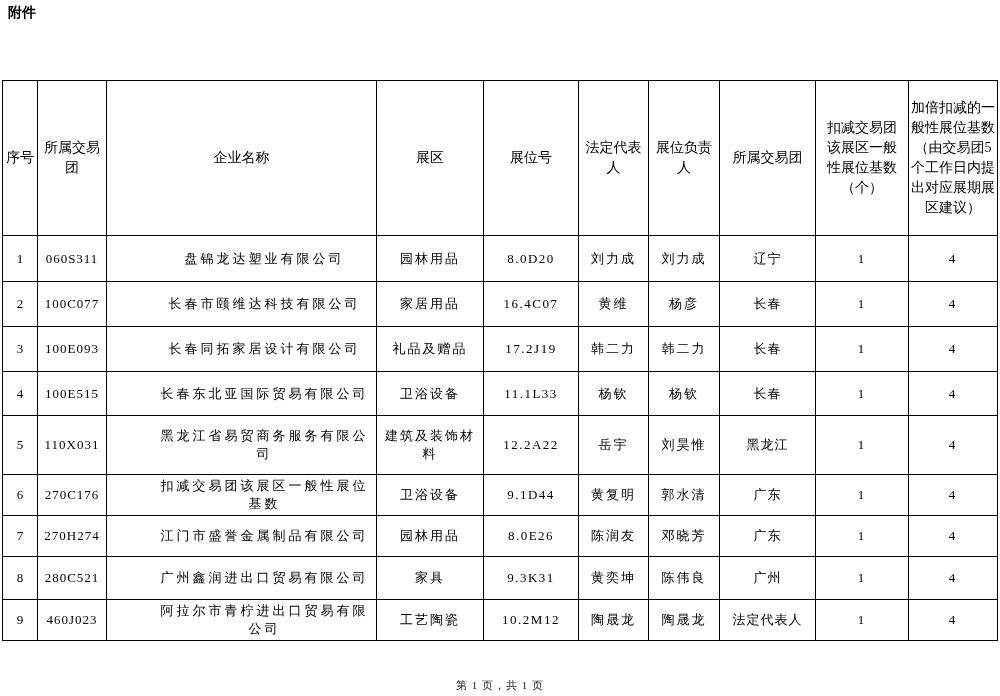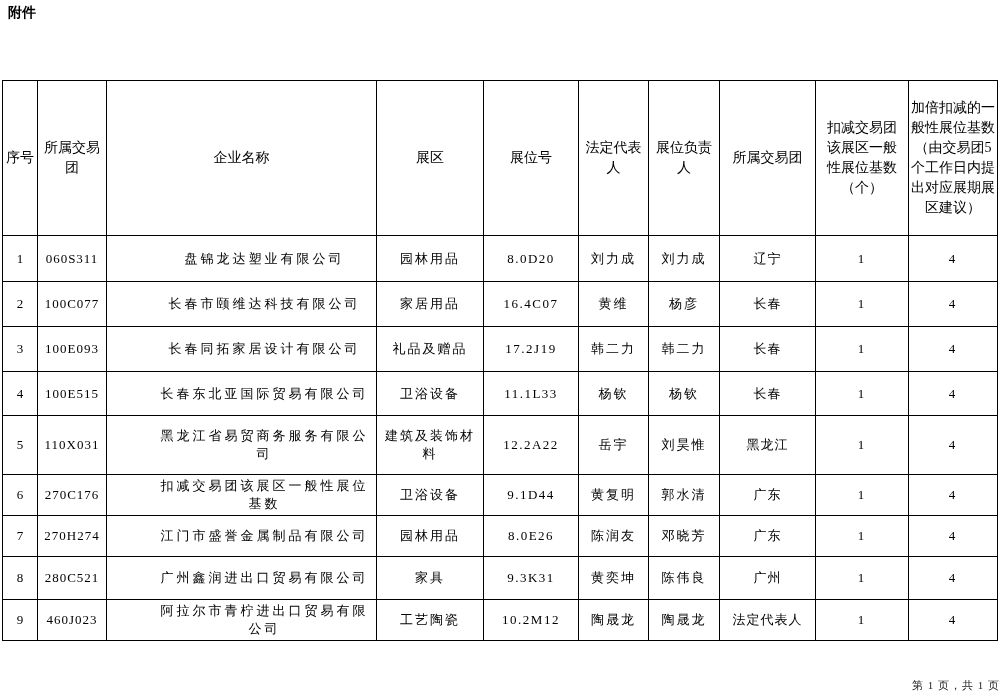--- a/index.html
+++ b/index.html
@@ -77,21 +77,21 @@
   .grid td:nth-child(3) { letter-spacing: 3px; padding-left: 48px; }
   .grid td:nth-child(4) { padding: 2px 4px; }
   .grid td:nth-child(5) { letter-spacing: 1.5px; }
   .grid td:nth-child(8) { letter-spacing: 1px; padding: 2px 1px; }
 
   .footer {
     position: absolute;
     top: 678px;
     left: 0;
     width: 100%;
-    text-align: right;
+    text-align: center;
     font-size: 11px;
     letter-spacing: 1px;
     color: #222222;
   }
 </style>
 </head>
 <body>
 
 <div class="page">
 

